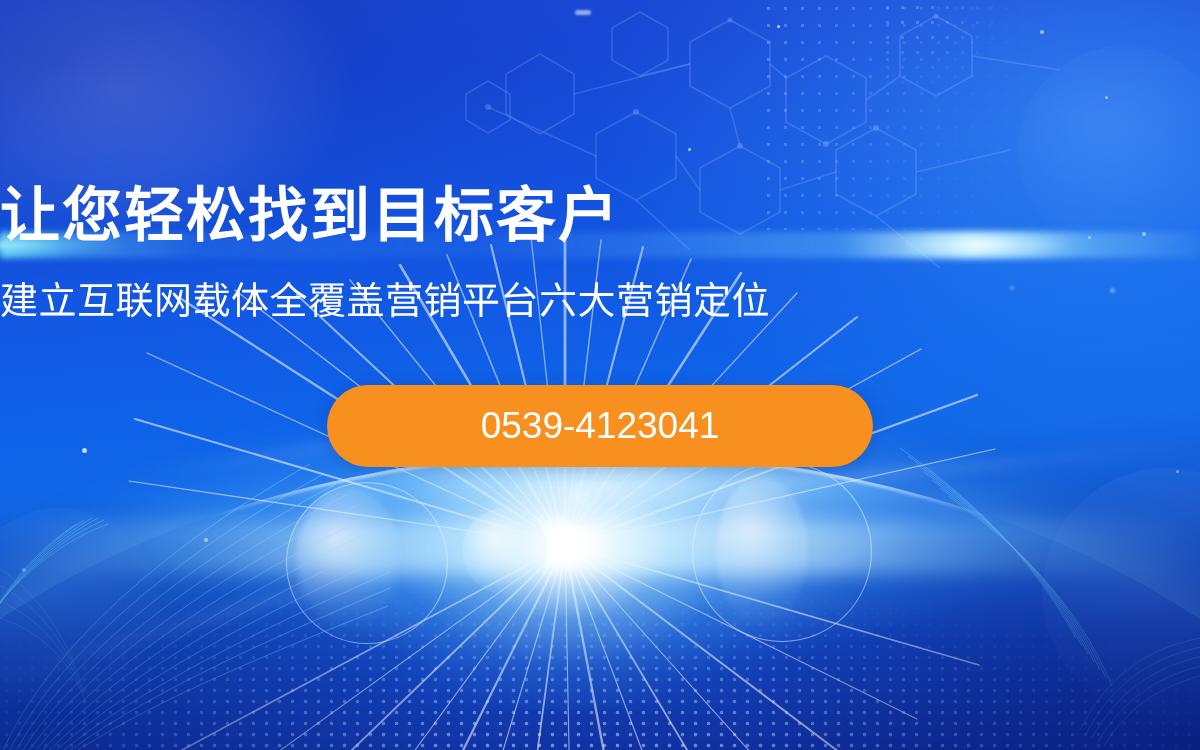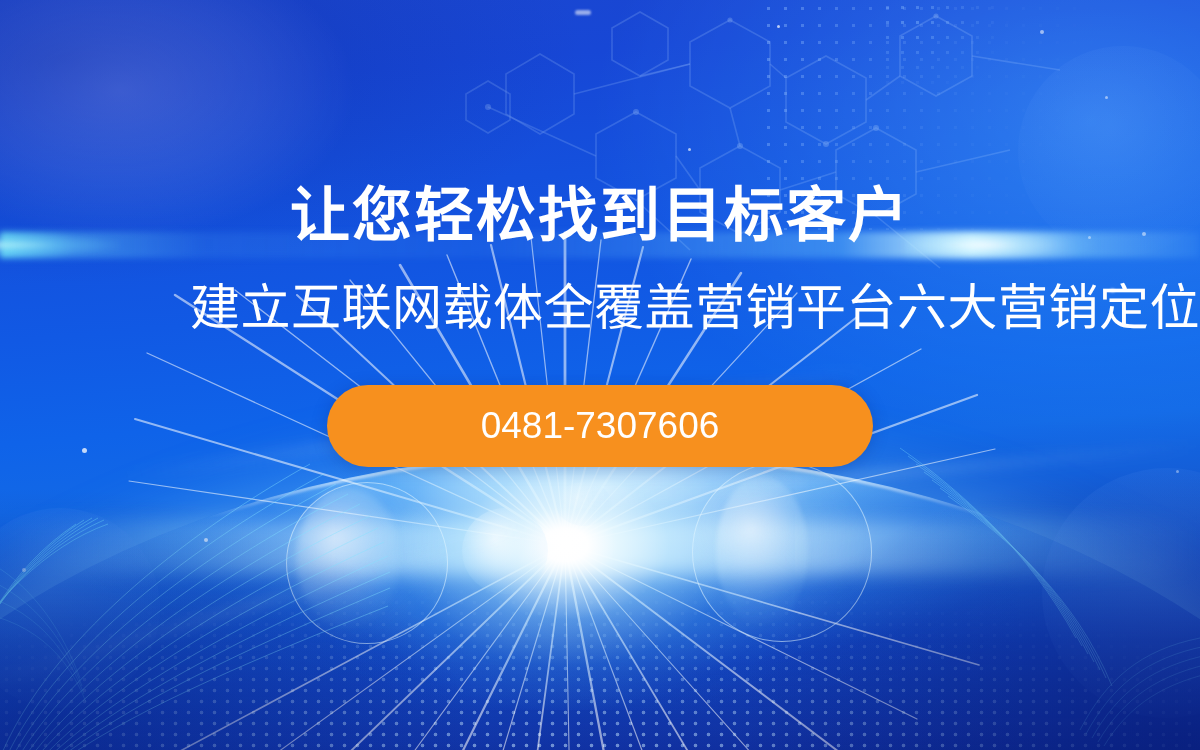--- a/index.html
+++ b/index.html
@@ -317,36 +317,35 @@
     flex-direction: column;
     align-items: center;
     z-index: 40;
   }
 
   .headline {
     margin: 0;
     position: absolute;
     top: 186px;
     left: 0; right: 0;
-    text-align: center;
     font-size: 60px;
     line-height: 1;
     font-weight: 700;
     color: #ffffff;
     letter-spacing: 2px;
     white-space: nowrap;
   }
 
   .subhead {
     margin: 0;
     position: absolute;
     top: 281px;
     left: 0; right: 0;
-    text-align: right;
-    font-size: 50px;
+    text-align: left;
+    font-size: 38px;
     line-height: 1.08;
     font-weight: 400;
     color: #ffffff;
     letter-spacing: 0.5px;
     white-space: nowrap;
   }
 
   .hotline-btn {
     position: absolute;
     top: 385px;
@@ -563,17 +562,17 @@
 
   <div class="bg-layer bg-vignette"></div>
 
   <div class="content">
 
     <h1 class="headline">让您轻松找到目标客户</h1>
 
     <p class="subhead">建立互联网载体全覆盖营销平台六大营销定位</p>
 
     <button class="hotline-btn" type="button">
-      <span class="number">0481-7307606</span>
+      <span class="number">0539-4123041</span>
     </button>
 
   </div>
 </div>
 
 </body></html>

